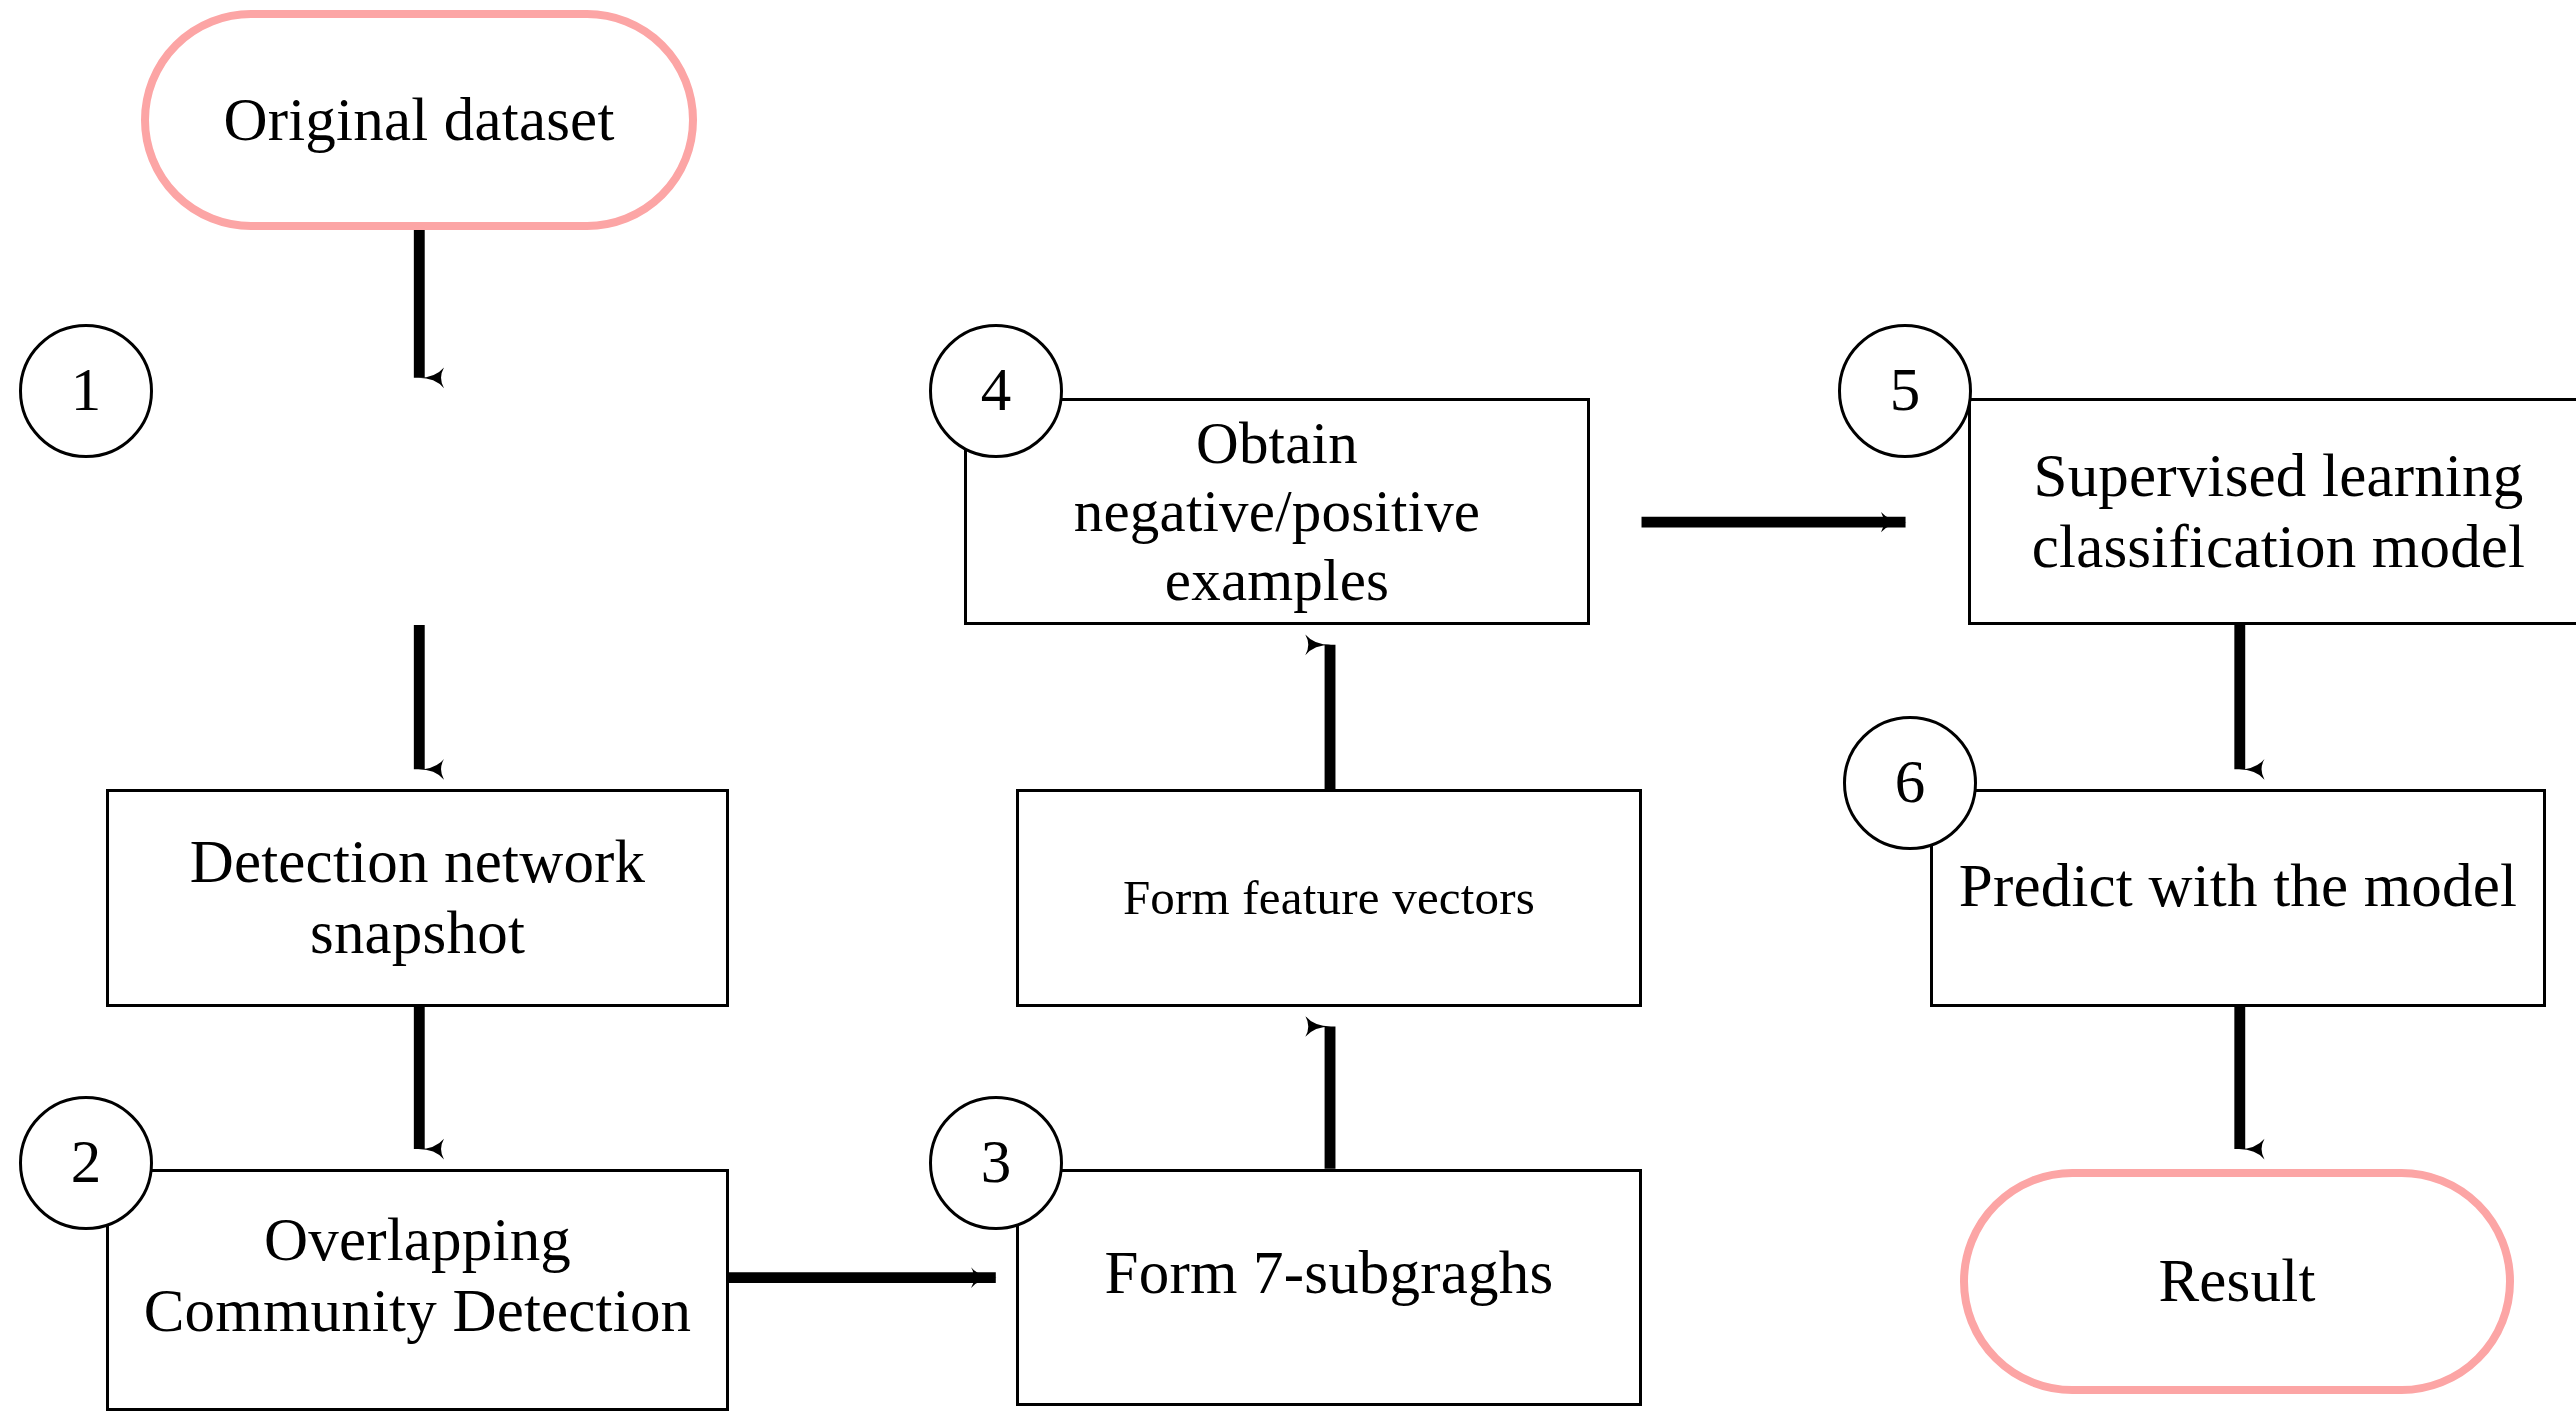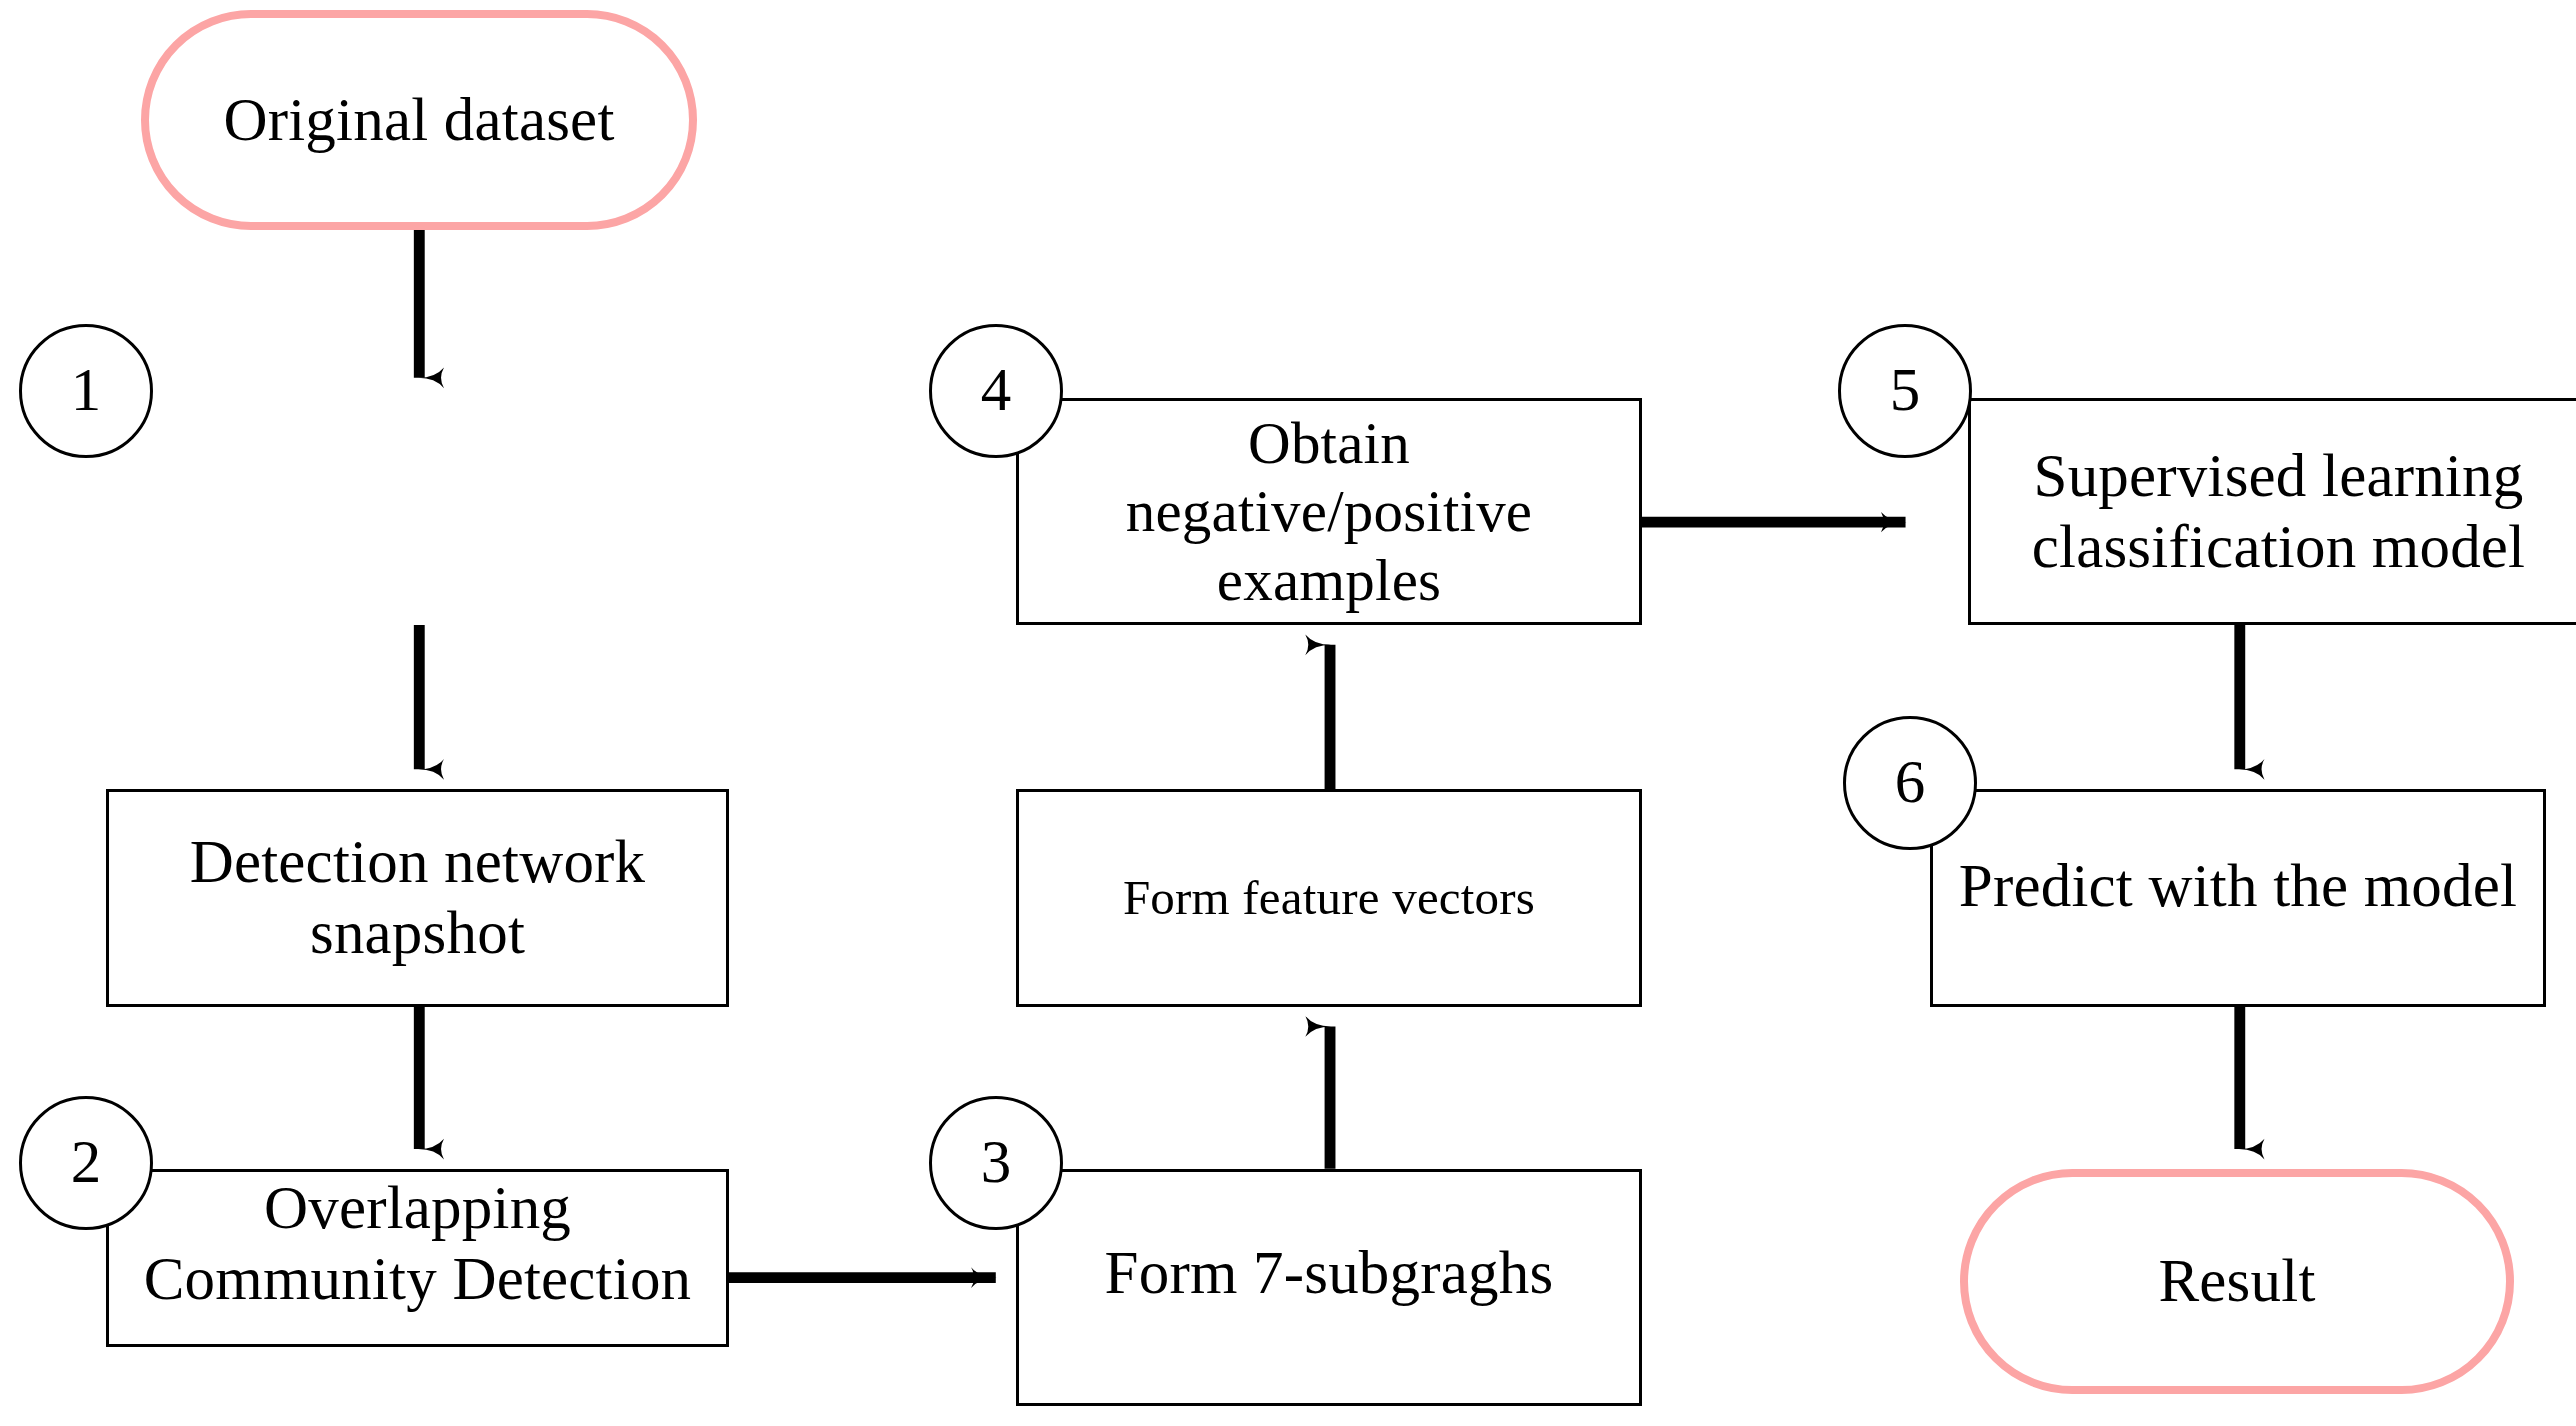--- a/index.html
+++ b/index.html
@@ -119,34 +119,34 @@
   <div class="node term" style="left:141px; top:10px; width:556px; height:220px; border-radius:110px;">
     <span class="label" style="font-size:61px;">Original dataset</span>
   </div>
 
 
   <div class="node proc" style="left:106px; top:789px; width:623px; height:218px;">
     <span class="label" style="font-size:61px;">Detection network
 snapshot</span>
   </div>
 
-  <div class="node proc" style="left:106px; top:1169px; width:623px; height:178px;">
+  <div class="node proc" style="left:106px; top:1169px; width:623px; height:242px;">
     <span class="label" style="font-size:61px; position:relative; top:-14px;">Overlapping
 Community Detection</span>
   </div>
 
   <div class="node proc" style="left:1016px; top:1169px; width:626px; height:237px;">
     <span class="label" style="font-size:61px; position:relative; top:-14px;">Form 7-subgraghs</span>
   </div>
 
   <div class="node proc" style="left:1016px; top:789px; width:626px; height:218px;">
     <span class="label" style="font-size:49px;">Form feature vectors</span>
   </div>
 
-  <div class="node proc" style="left:1016px; top:398px; width:626px; height:227px;">
+  <div class="node proc" style="left:964px; top:398px; width:626px; height:227px;">
     <span class="label" style="font-size:59px;">Obtain
 negative/positive
 examples</span>
   </div>
 
   <div class="node proc" style="left:1925px; top:398px; width:621px; height:227px;margin-left:43px;">
     <span class="label" style="font-size:61px;">Supervised learning
 classification model</span>
   </div>
 

